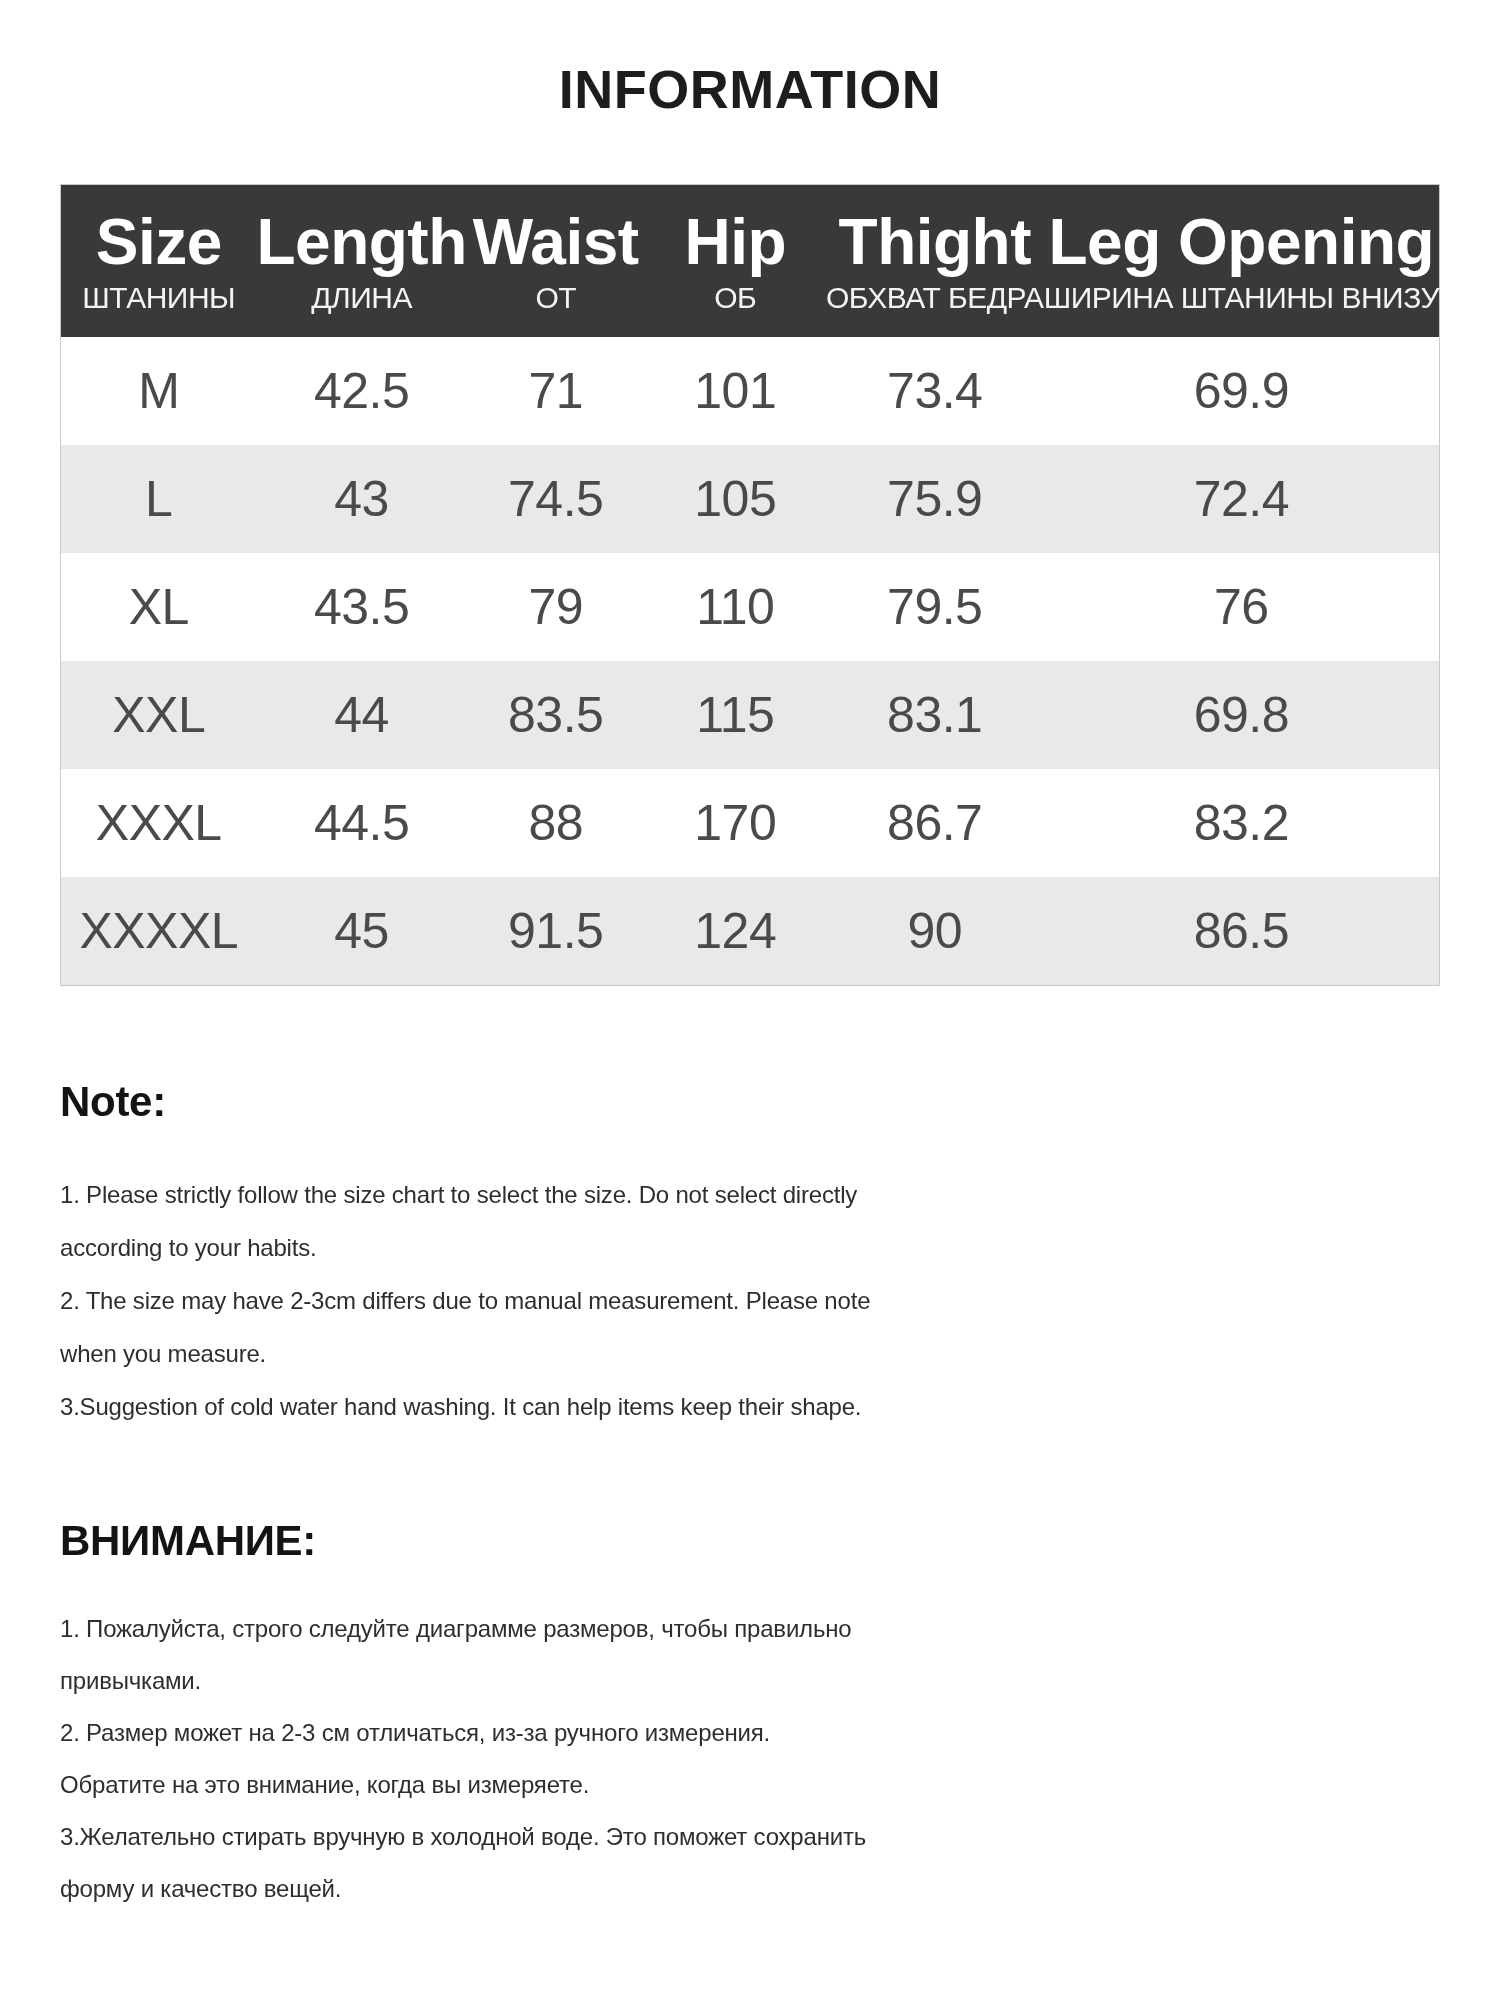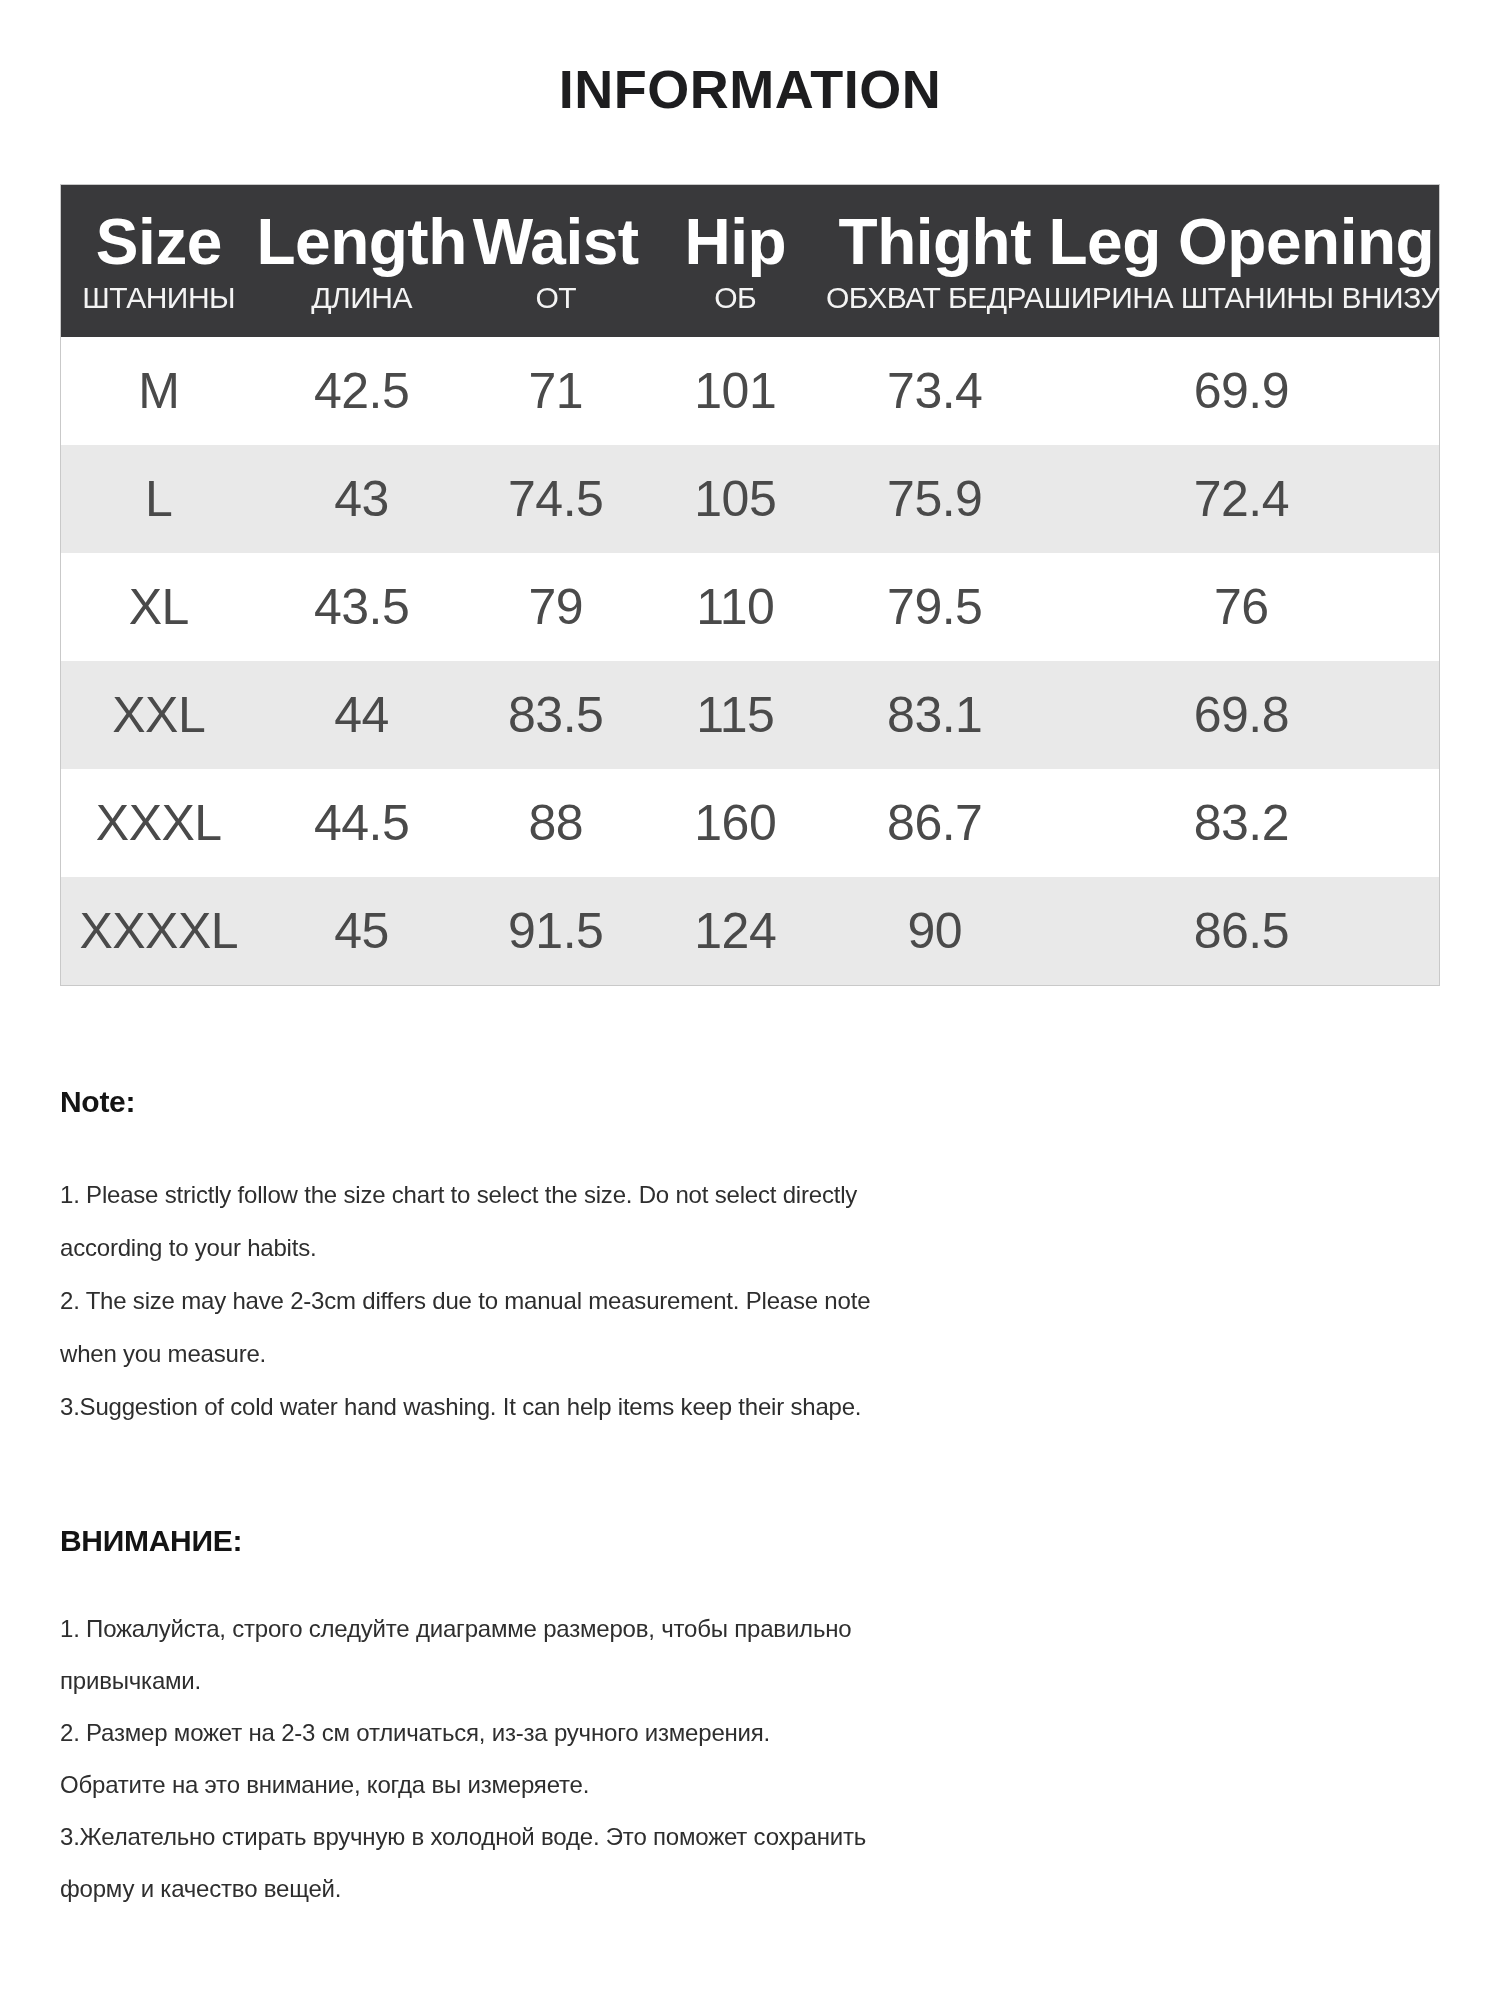--- a/index.html
+++ b/index.html
@@ -70,21 +70,21 @@
   table.size-table tbody tr.row-alt {
     background: #e9e9e9;
   }
   .text-section {
     margin: 0 60px 0 60px;
   }
   .note-section { margin-top: 92px; }
   .attention-section { margin-top: 84px; }
   .section-heading {
     margin: 0;
-    font-size: 30px;
+    font-size: 42px;
     line-height: 48px;
     font-weight: 700;
     color: #141414;
     letter-spacing: -0.3px;
   }
   .para-lines {
     margin-top: 42px;
   }
   .attention-section .para-lines { margin-top: 38px; }
   .para-line {
@@ -171,21 +171,21 @@
           <td>44</td>
           <td>83.5</td>
           <td>115</td>
           <td>83.1</td>
           <td>69.8</td>
         </tr>
         <tr>
           <td>XXXL</td>
           <td>44.5</td>
           <td>88</td>
-          <td>160</td>
+          <td>170</td>
           <td>86.7</td>
           <td>83.2</td>
         </tr>
         <tr class="row-alt">
           <td>XXXXL</td>
           <td>45</td>
           <td>91.5</td>
           <td>124</td>
           <td>90</td>
           <td>86.5</td>

